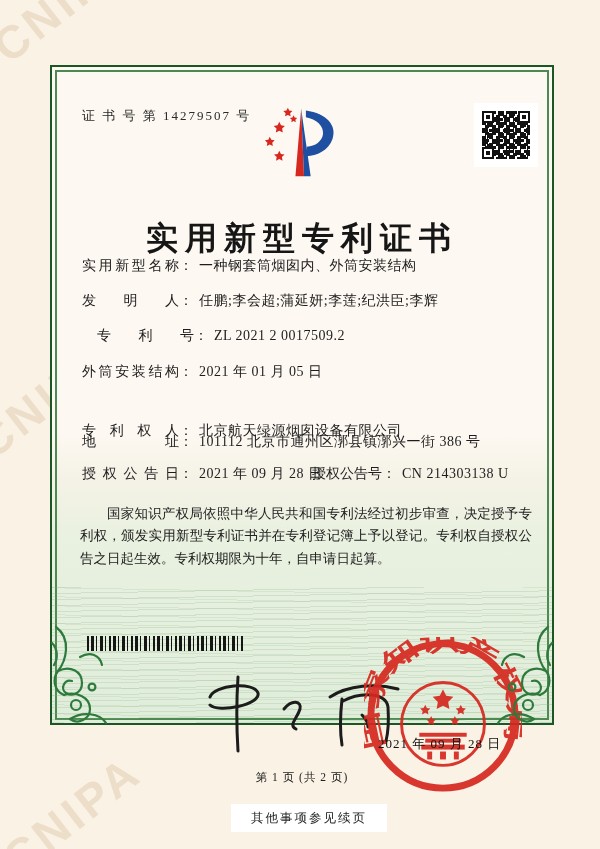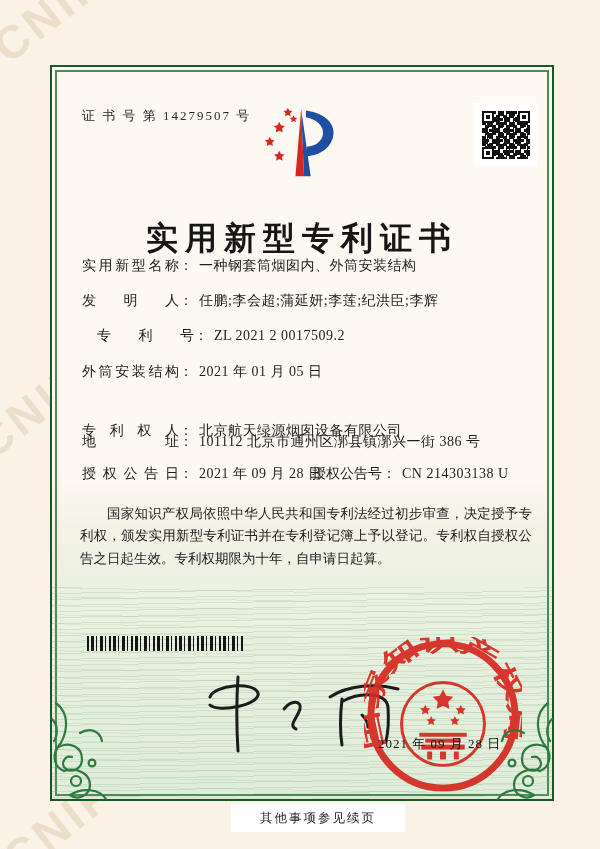--- a/index.html
+++ b/index.html
@@ -15,21 +15,21 @@
     font-weight:bold; font-size:46px; letter-spacing:4px;
     transform:rotate(-38deg); pointer-events:none; user-select:none;
   }
   .wm-cream  { color:rgba(205,175,135,.30); }
   .wm-pink   { color:rgba(225,190,175,.35); }
   .wm-green  { color:rgba(150,190,145,.38); }
   .wm-grey   { color:rgba(140,160,140,.30); }
 
   
   .cert {
-    position:absolute; left:50px; top:65px; width:504px; height:736px;
+    position:absolute; left:50px; top:65px; width:504px; height:660px;
     border:2px solid #1c5526;
     background:linear-gradient(180deg,#fdf8f1 0%,#fdf8f1 56%,#f4f2e6 63%,#e9f1e0 72%,#e0edda 100%);
   }
   .cert-inner-border {
     position:absolute; inset:3px; border:2px solid #4c8a52; pointer-events:none;
   }
   .guilloche {
     position:absolute; left:0; right:0; top:520px; bottom:0; pointer-events:none;
     background:
       repeating-linear-gradient(179deg, rgba(125,175,125,.28) 0 1px, transparent 1px 6px),
@@ -95,21 +95,21 @@
     position:absolute; left:326px; top:668px; font-size:13px; color:#111; letter-spacing:1px; z-index:5;
   }
   .page-info {
     position:absolute; left:0; right:0; top:703px; text-align:center; font-size:11.5px; color:#222; letter-spacing:1px;
   }
   .corner-orn { position:absolute; width:92px; height:118px; z-index:4; }
   .orn-left  { left:-6px; bottom:-8px; }
   .orn-right { right:-6px; bottom:-8px; transform:scaleX(-1); }
 
   .continuation-tab {
-    position:absolute; left:231px; top:804px; width:174px; height:28px;
+    position:absolute; left:231px; top:804px; width:156px; height:28px;
     background:#ffffff; display:flex; align-items:center; justify-content:center;
     font-size:12.5px; letter-spacing:2px; color:#222;
   }
 </style>
 </head>
 <body>
 
 <div class="watermark wm-cream" style="left:-18px; top:-24px;">CNIPA</div>
 <div class="watermark wm-pink" style="left:352px; top:108px;">CNIPA</div>
 <div class="watermark wm-green" style="left:388px; top:262px;">CNIPA</div>
@@ -218,20 +218,21 @@
         <rect x="62" y="103" width="36" height="4"></rect>
         <rect x="58" y="109" width="44" height="5"></rect>
         <rect x="64" y="116" width="5" height="8"></rect>
         <rect x="77" y="116" width="6" height="8"></rect>
         <rect x="91" y="116" width="5" height="8"></rect>
       </g>
     </svg>
   </div>
   <div class="seal-date">2021 年 09 月 28 日</div>
 
+  <div class="page-info">第 1 页 (共 2 页)</div>
 
   <div class="corner-orn orn-left">
     <svg viewBox="0 0 92 118" width="92" height="118" fill="none" stroke="#2e7a3c" stroke-width="2.2" stroke-linecap="round">
       <path d="M10 14 C26 26 20 48 12 58 C6 66 8 78 18 82"></path>
       <path d="M12 58 C24 52 36 58 36 70 C36 80 26 84 20 80 C14 76 18 66 26 68"></path>
       <path d="M18 82 C30 78 44 84 44 96 C44 106 32 112 24 106"></path>
       <path d="M24 106 C36 98 54 100 60 110"></path>
       <path d="M34 44 C44 38 54 42 56 52"></path>
       <circle cx="30" cy="92" r="5"></circle>
       <circle cx="46" cy="74" r="3.4"></circle>

